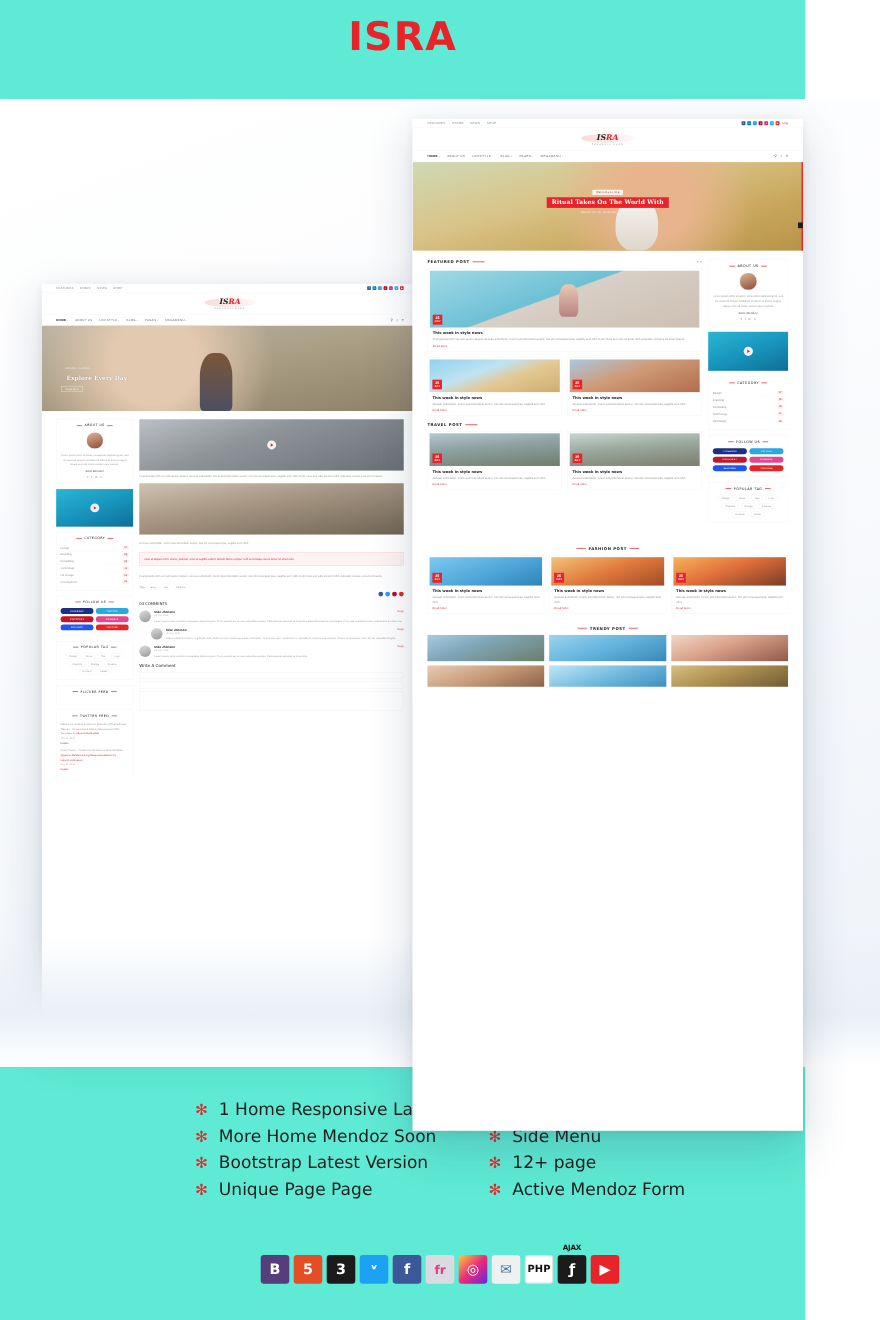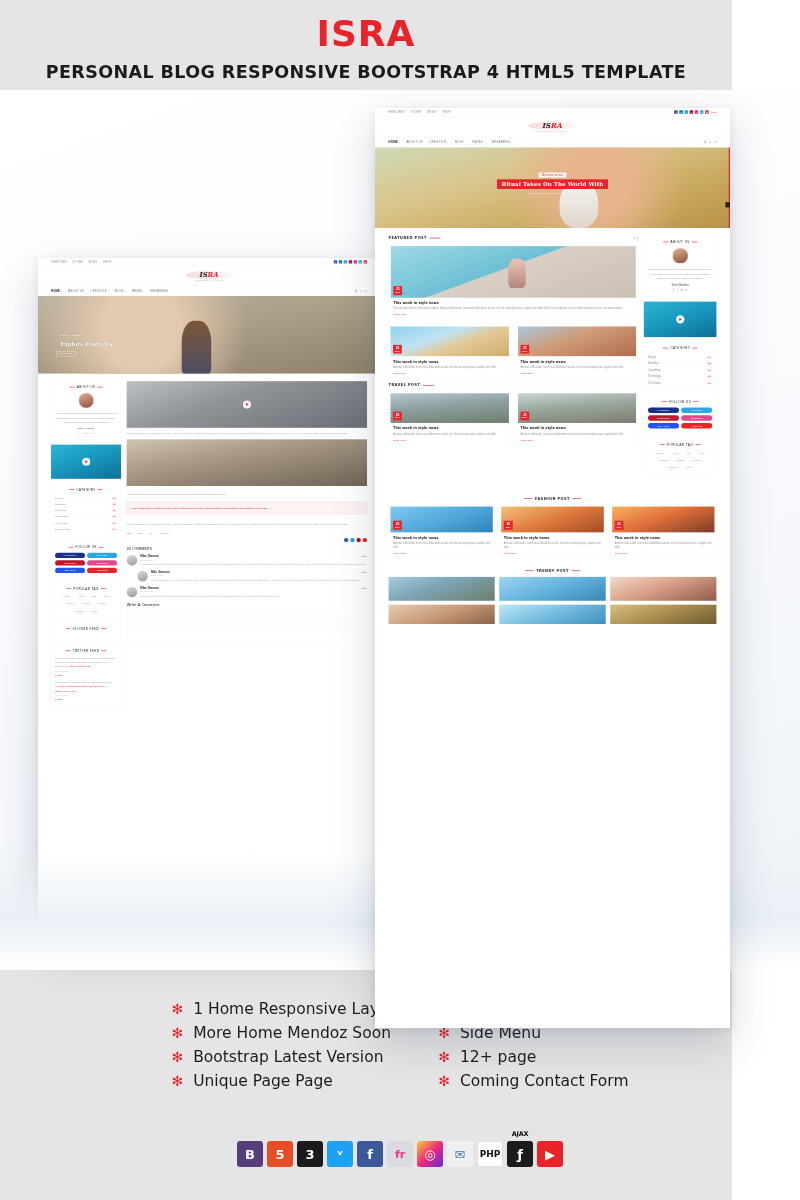--- a/index.html
+++ b/index.html
@@ -2,21 +2,21 @@
 <html><head>
 <meta charset="utf-8">
 <style>
   * { box-sizing: border-box; margin: 0; padding: 0; }
   html, body {
     width: 800px; height: 1200px;
     background: #ffffff;
     font-family: "Liberation Sans", sans-serif;
     overflow: hidden;
   }
-  .page { position: relative; width: 732px; height: 1200px; background: #e5e5e5; }
+  .page { position: relative; width: 732px; height: 1200px; background: #5eead4; }
 
   
   .hdr { padding-top: 14px; text-align: center; }
   .hdr-logo {
     font-family: "DejaVu Sans", sans-serif;
     font-weight: bold; font-size: 36px; letter-spacing: 1px;
     color: #e8242a; line-height: 1.1;
   }
   .hdr-sub {
     margin-top: 8px;
@@ -247,21 +247,20 @@
   .tic small{ font-size:9px; }
   .ajaxlbl{ position:absolute; top:-11px; left:0; right:0; text-align:center; font-size:6.5px; color:#111; font-weight:bold; letter-spacing:-.2px; }
 </style>
 </head>
 <body>
 
 <div class="page">
 
   <div class="hdr">
     <div class="hdr-logo">ISRA</div>
-    <div class="hdr-sub">PERSONAL BLOG RESPONSIVE BOOTSTRAP 4 HTML5 TEMPLATE</div>
   </div>
 
   <div class="stage">
 
     <div class="mock left">
       <div class="scale" style="transform:scale(0.311);width:1100px;">
         <div class="site">
 
           <div class="topbar">
             <div class="topnav">
@@ -827,21 +826,21 @@
       <div class="frow">
         <span class="ast">✻</span>
         <span class="ftxt">Side Menu</span>
       </div>
       <div class="frow">
         <span class="ast">✻</span>
         <span class="ftxt">12+ page</span>
       </div>
       <div class="frow">
         <span class="ast">✻</span>
-        <span class="ftxt">Coming Contact Form</span>
+        <span class="ftxt">Active Mendoz Form</span>
       </div>
     </div>
   </div>
 
   <div class="tech">
     <div class="tic" style="background:#563d7c">B</div>
     <div class="tic" style="background:#e44d26">5</div>
     <div class="tic" style="background:#1b1b1b">3</div>
     <div class="tic" style="background:#1da1f2">ᵛ</div>
     <div class="tic" style="background:#3b5998">f</div>

